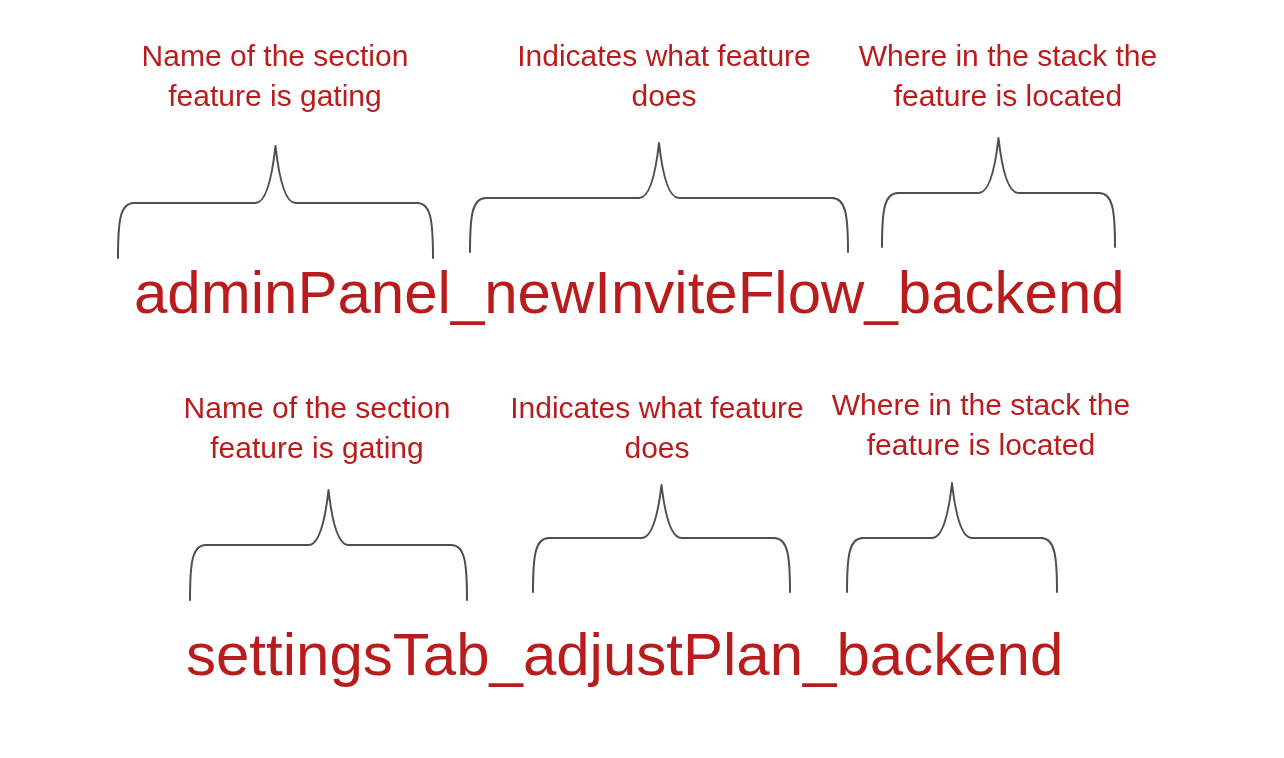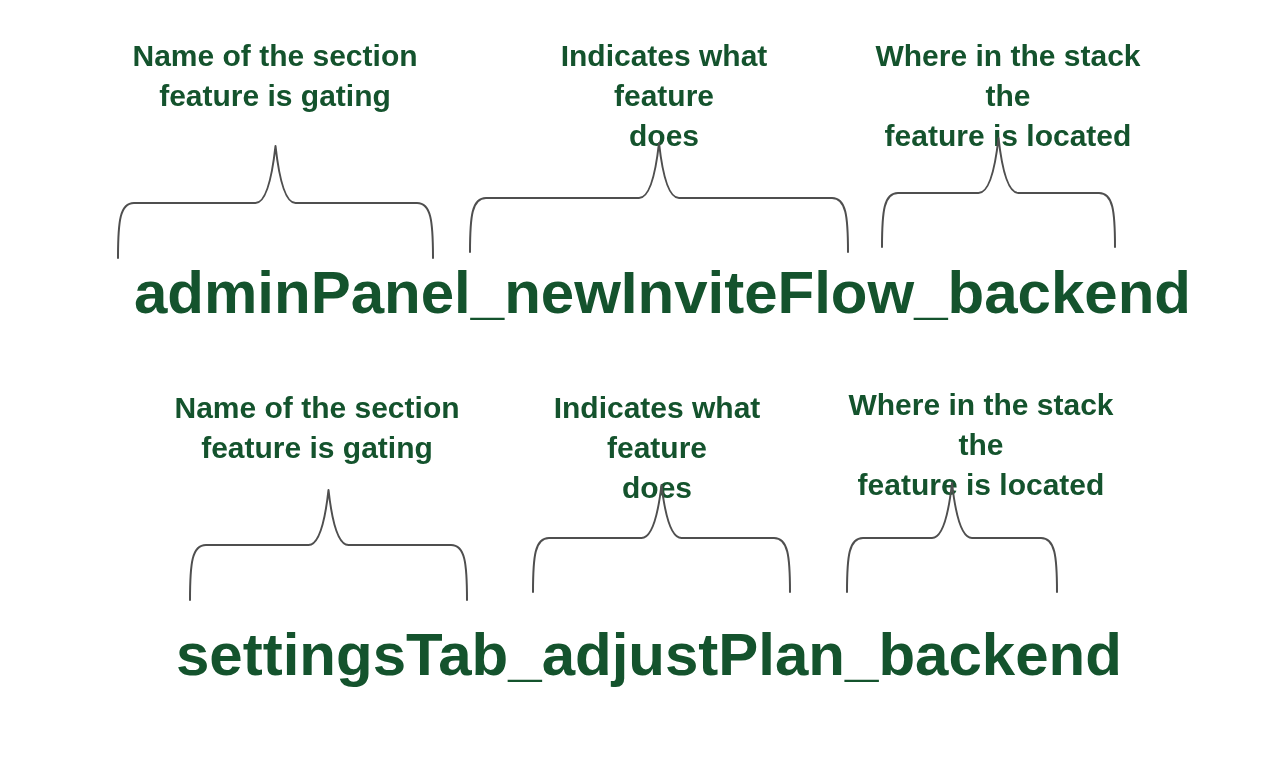--- a/index.html
+++ b/index.html
@@ -14,21 +14,21 @@
   .brace { position:absolute; overflow:visible; }
   .brace path { fill:none; stroke-width:2; stroke-linecap:round; stroke-linejoin:round; }
   .flag {
     position:absolute; font-size:60px; line-height:60px;
     white-space:nowrap; color:inherit;
   }
 </style>
 </head>
 <body>
 
-<div class="stage" style="background: rgb(255, 255, 255); color: #14532d; font-weight: bold;">
+<div class="stage" style="background: rgb(255, 255, 255); color: #b91c1c;">
 
   <section>
 
     <div class="note" style="left:125px; top:36px;">
       <div>Name of the section</div>
       <div>feature is gating</div>
     </div>
 
     <div class="note" style="left:514px; top:36px;">
       <div>Indicates what feature</div>
@@ -77,16 +77,16 @@
     </svg>
 
     <svg class="brace" style="left:533px; top:485px;" width="257" height="107" viewBox="0 0 257 107">
       <path d="M0,107 C0,71 2,53 16,53 L108.5,53 C121.5,53 126.5,17 128.5,0 C130.5,17 135.5,53 148.5,53 L241,53 C255,53 257,71 257,107" stroke="#4f4f4f"></path>
     </svg>
 
     <svg class="brace" style="left:847px; top:483px;" width="210" height="109" viewBox="0 0 210 109">
       <path d="M0,109 C0,73 2,55 16,55 L85,55 C98,55 103,18 105,0 C107,18 112,55 125,55 L194,55 C208,55 210,73 210,109" stroke="#4f4f4f"></path>
     </svg>
 
-    <div class="flag" style="left:176px; top:625px;">settingsTab_adjustPlan_backend</div>
+    <div class="flag" style="left:186px; top:625px;">settingsTab_adjustPlan_backend</div>
   </section>
 
 </div>
 
 </body></html>

